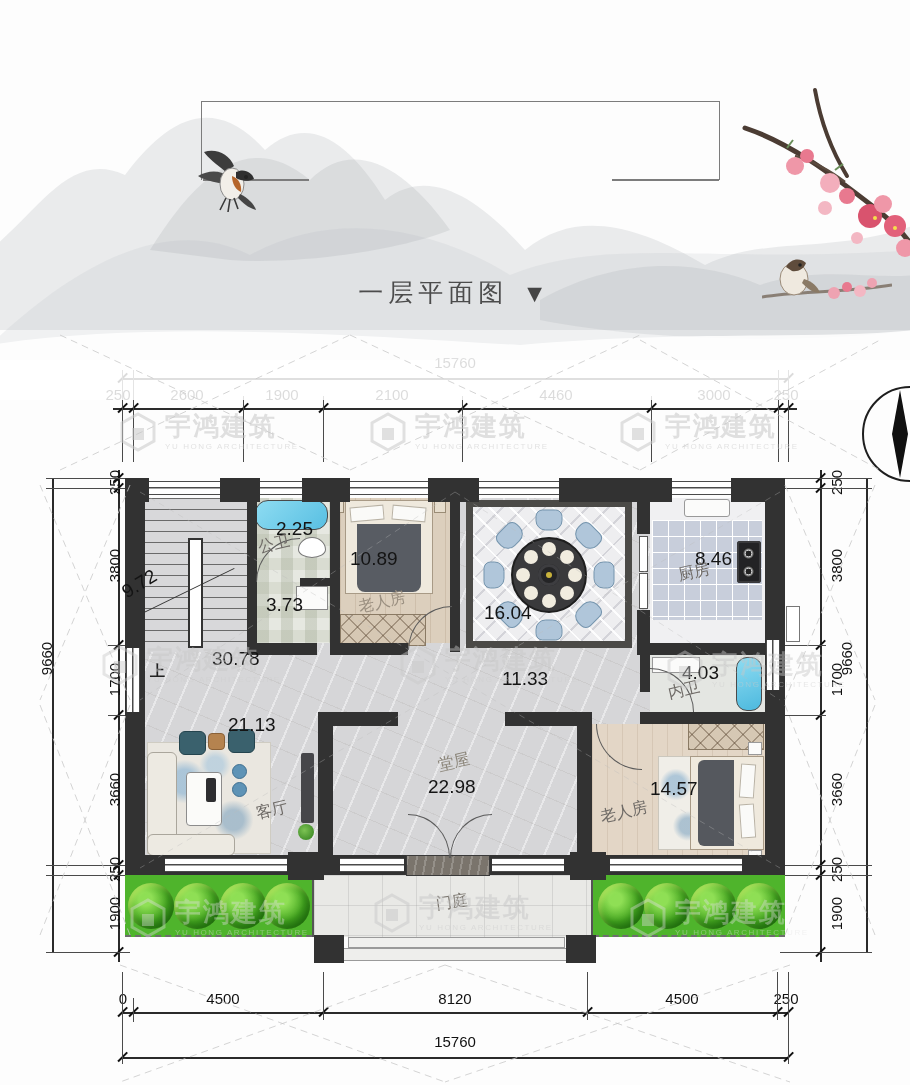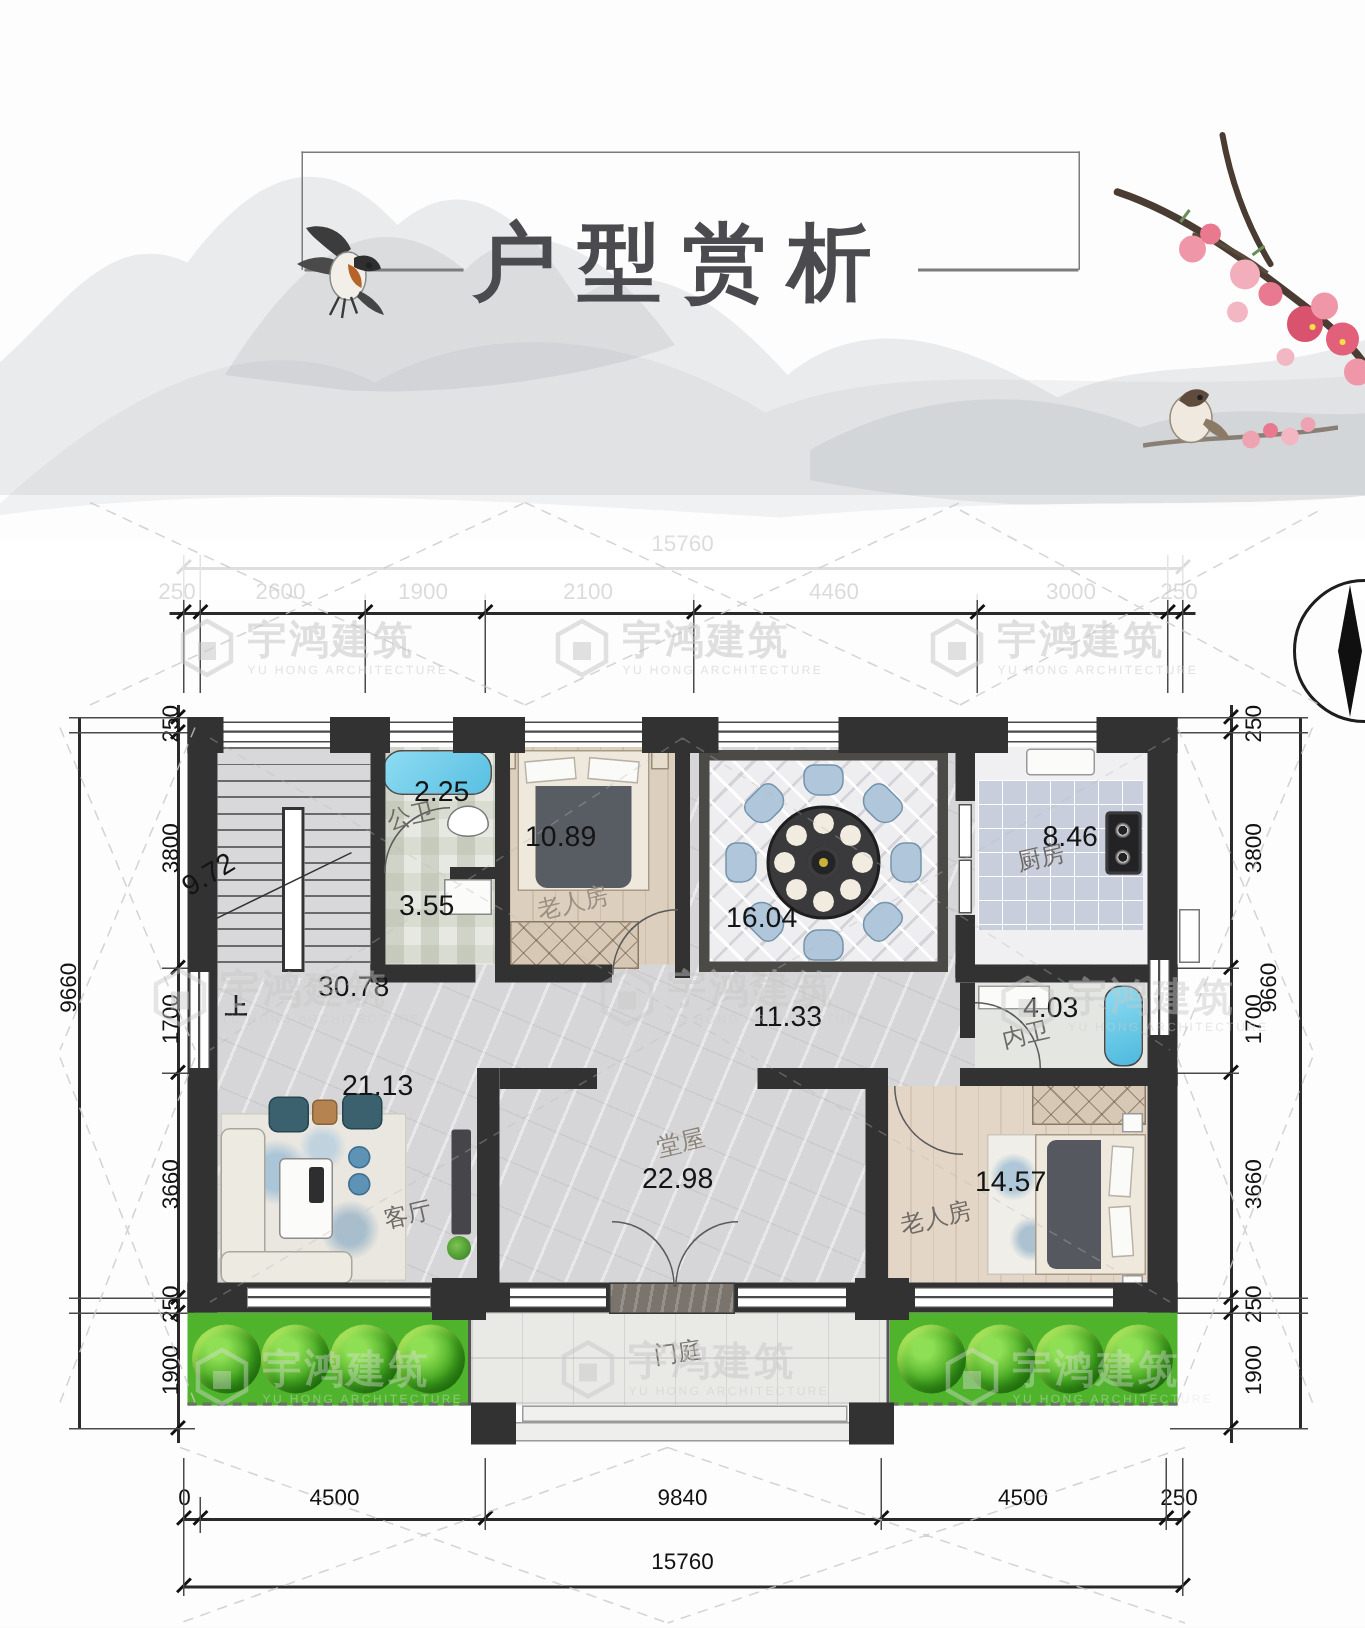--- a/index.html
+++ b/index.html
@@ -58,21 +58,23 @@
     <path d="M-10,330 L-10,250 C40,210 70,150 125,175 C170,115 215,95 265,150 C305,115 345,135 385,200 C430,165 480,200 525,250 C580,205 645,230 705,265 C765,235 830,255 915,225 L915,330 Z" fill="#a7adb1" opacity="0.22"></path>
     <path d="M-10,345 C80,260 170,215 250,255 C330,210 430,225 510,275 C610,235 710,265 915,250 L915,360 L-10,360 Z" fill="#b4babd" opacity="0.17"></path>
     <path d="M150,250 C200,170 250,130 310,180 C350,140 400,160 450,230 C400,250 300,265 230,260 Z" fill="#9aa1a5" opacity="0.20"></path>
     <path d="M540,300 C620,255 700,260 760,285 C820,265 870,280 915,275 L915,330 C800,345 640,340 540,320 Z" fill="#9aa1a5" opacity="0.18"></path>
     <path d="M-10,345 C150,320 350,335 520,345 C680,330 820,340 915,330 L915,400 L-10,400 Z" fill="#ffffff" opacity="0.85"></path>
   </svg>
 
   <div class="title-box"></div>
   <div class="tb-seg" style="left:203px;width:106px"></div>
   <div class="tb-seg" style="left:612px;width:107px"></div>
-  <div class="main-title">户型赏析</div>
+  <div class="subtitle">
+    <span>一层平面图</span><span class="tri">▼</span>
+  </div>
 
   <svg class="abs" style="left:196px;top:146px;z-index:8" width="70" height="75" viewBox="0 0 70 75">
     <path d="M8,6 C20,2 33,8 38,20 L30,26 C20,18 12,12 8,6 Z" fill="#3c3c3c"></path>
     <path d="M2,30 C12,24 24,24 32,30 L28,38 C18,36 8,34 2,30 Z" fill="#4a4a4a"></path>
     <ellipse cx="36" cy="38" rx="12" ry="16" fill="#f2efe9" stroke="#8a8a8a" stroke-width="1"></ellipse>
     <path d="M40,26 C48,22 56,26 58,33 C52,36 45,35 40,32 Z" fill="#2f2f2f"></path>
     <circle cx="50" cy="31" r="2" fill="#222"></circle>
     <path d="M36,30 C42,32 46,38 45,46 C40,44 36,38 36,30 Z" fill="#b5652a"></path>
     <path d="M30,52 L24,64 M34,53 L32,66 M38,52 L42,63" stroke="#3a3a3a" stroke-width="1.6" fill="none"></path>
     <path d="M44,48 C52,52 58,58 60,64 C52,62 46,56 42,52 Z" fill="#454545"></path>
@@ -197,21 +199,21 @@
   <div class="wit" style="left:780px;top:488px;width:92px;height:1px"></div>
   <div class="wit" style="left:780px;top:645px;width:46px;height:1px"></div>
   <div class="wit" style="left:780px;top:715px;width:46px;height:1px"></div>
   <div class="wit" style="left:780px;top:865px;width:92px;height:1px"></div>
   <div class="wit" style="left:780px;top:875px;width:92px;height:1px"></div>
   <div class="wit" style="left:780px;top:952px;width:92px;height:1px"></div>
 
   <div class="dline" style="left:122px;top:1012px;width:666px;height:1.5px"></div>
   <div class="dim" style="left:108px;top:990px;width:30px">0</div>
   <div class="dim" style="left:193px;top:990px;width:60px">4500</div>
-  <div class="dim" style="left:425px;top:990px;width:60px">9840</div>
+  <div class="dim" style="left:425px;top:990px;width:60px">8120</div>
   <div class="dim" style="left:652px;top:990px;width:60px">4500</div>
   <div class="dim" style="left:766px;top:990px;width:40px">250</div>
   <div class="tick" style="left:116px;top:1011px"></div>
   <div class="tick" style="left:127px;top:1011px"></div>
   <div class="tick" style="left:317px;top:1011px"></div>
   <div class="tick" style="left:581px;top:1011px"></div>
   <div class="tick" style="left:771px;top:1011px"></div>
   <div class="tick" style="left:782px;top:1011px"></div>
   <div class="dline" style="left:122px;top:1057px;width:666px;height:1.5px"></div>
   <div class="dim" style="left:415px;top:1033px;width:80px">15760</div>
@@ -355,21 +357,21 @@
   <div class="wall" style="left:570px;top:852px;width:36px;height:28px;z-index:22"></div>
   <div class="furn" style="left:348px;top:937px;width:217px;height:11px;background:#f0f0ee;border:1px solid #9a9a9a;z-index:14"></div>
   <div class="furn" style="left:336px;top:948px;width:241px;height:13px;background:#eeeeec;border:1px solid #9a9a9a;z-index:14"></div>
   <div class="wall" style="left:314px;top:935px;width:30px;height:28px;z-index:22"></div>
   <div class="wall" style="left:566px;top:935px;width:30px;height:28px;z-index:22"></div>
 
   <div class="area-label" style="left:121px;top:573px;transform:rotate(-31deg)">9.72</div>
   <div class="up-label" style="left:150px;top:662px">上</div>
   <div class="area-label" style="left:276px;top:518px">2.25</div>
   <div class="room-label" style="left:258px;top:534px">公卫</div>
-  <div class="area-label" style="left:266px;top:594px">3.55</div>
+  <div class="area-label" style="left:266px;top:594px">3.73</div>
   <div class="area-label" style="left:350px;top:548px">10.89</div>
   <div class="room-label" style="left:358px;top:592px;color:#9a8f80">老人房</div>
   <div class="area-label" style="left:484px;top:602px">16.04</div>
   <div class="area-label" style="left:695px;top:548px">8.46</div>
   <div class="room-label" style="left:678px;top:562px">厨房</div>
   <div class="area-label" style="left:212px;top:648px">30.78</div>
   <div class="area-label" style="left:502px;top:668px">11.33</div>
   <div class="area-label" style="left:682px;top:662px">4.03</div>
   <div class="room-label" style="left:668px;top:680px">内卫</div>
   <div class="area-label" style="left:228px;top:714px">21.13</div>

